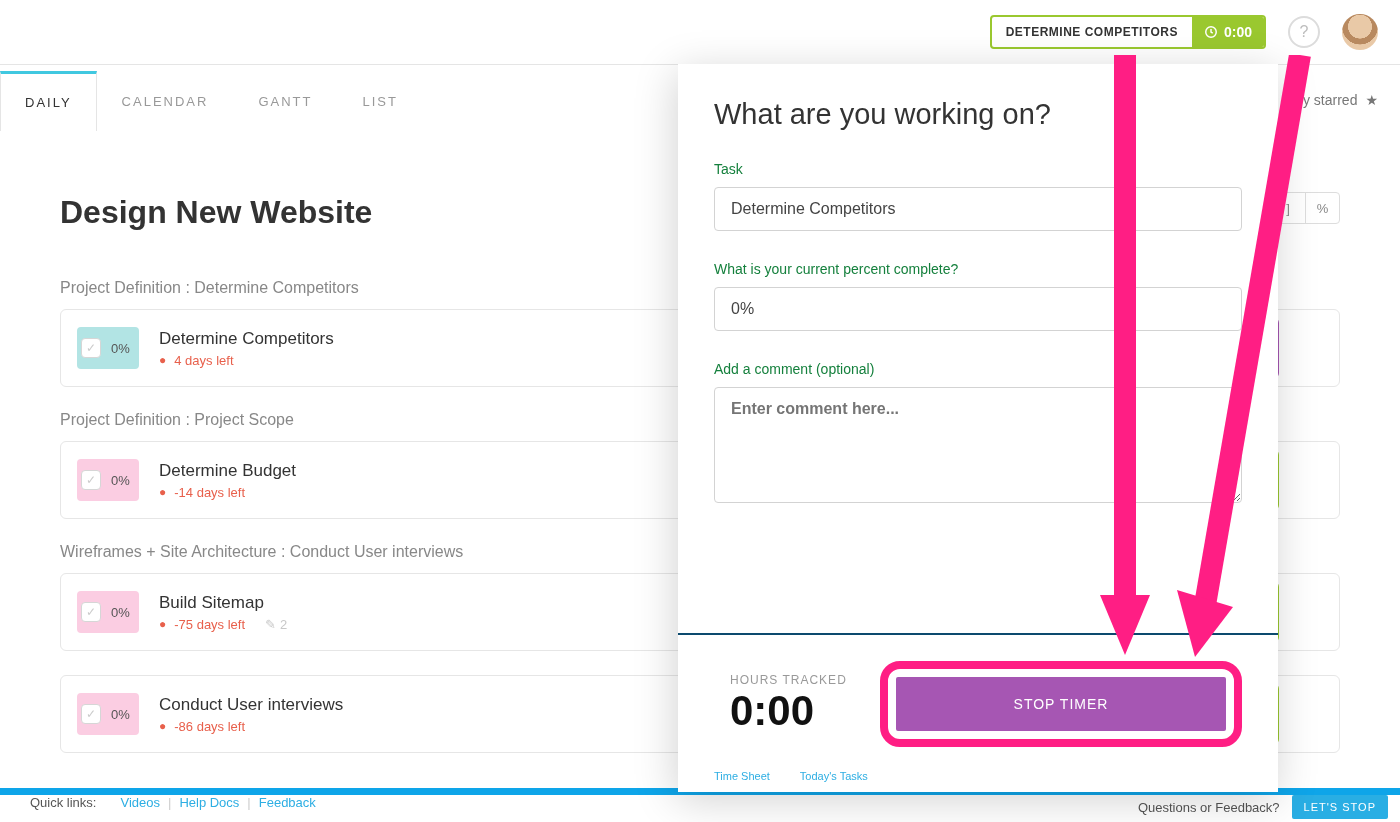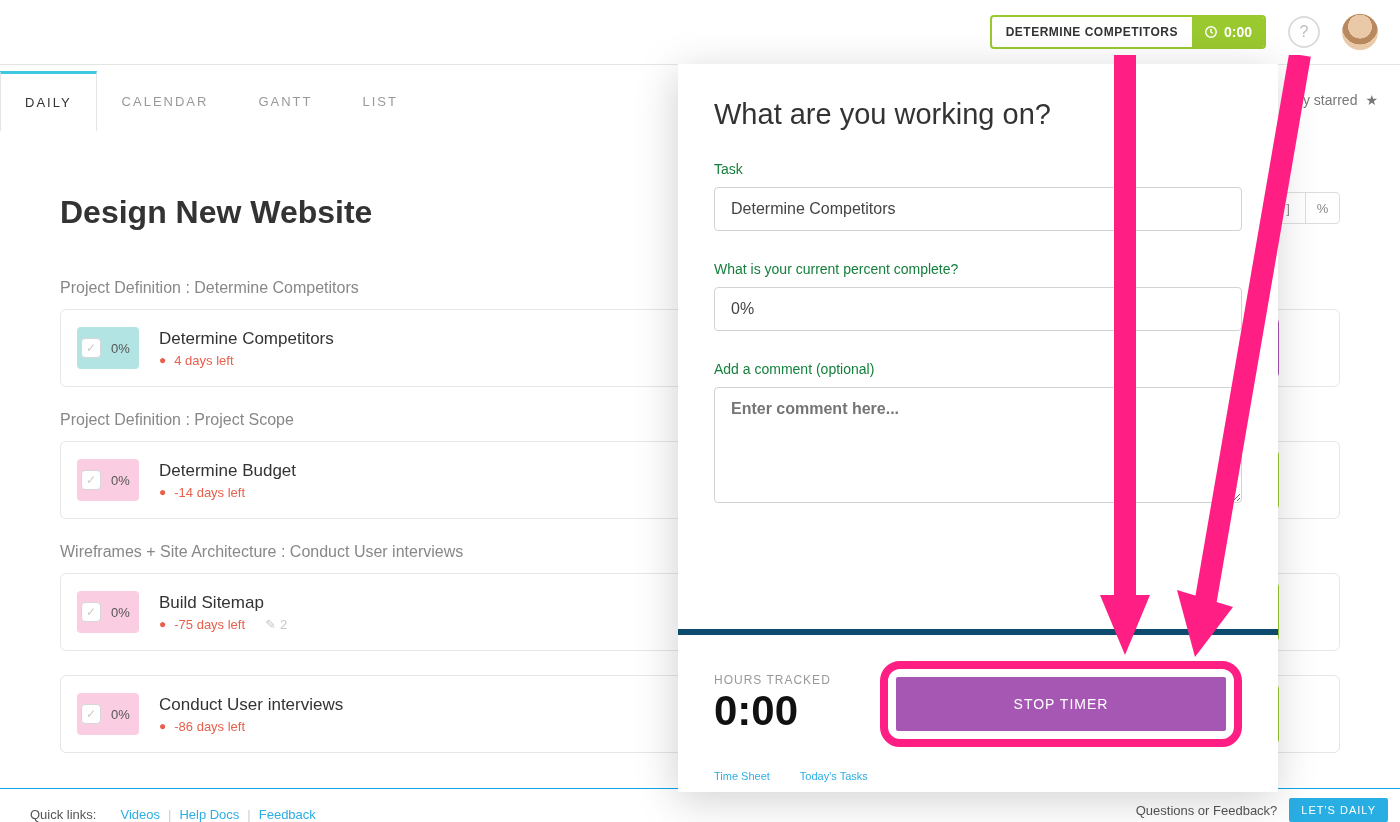--- a/index.html
+++ b/index.html
@@ -39,29 +39,29 @@
   .time-tile { position: absolute; right: 60px; width: 62px; height: 62px; border-radius: 6px; display: flex; align-items: center; justify-content: center; cursor: pointer; }
   .time-tile.purple { background: #a656b3; }
   .time-tile.green { background: #9ac82f; }
   
   .modal { position: absolute; top: 64px; left: 678px; width: 600px; height: 728px; background: #fff; box-shadow: -2px 8px 40px rgba(0,0,0,.18); padding: 34px 36px 0 36px; z-index: 50; }
   .modal h2 { font-size: 29px; font-weight: 500; color: #333; }
   .modal .fld-label { font-size: 14px; color: #15803d; margin-top: 30px; margin-bottom: 10px; }
   .modal input[type=text], .modal textarea { width: 100%; border: 1px solid #d3d3d3; border-radius: 4px; padding: 12px 16px; font-size: 16px; color: #444; font-family: inherit; }
   .modal .pct-input { width: 120px; border: 2px solid #56c4e0; color: #9d9d9d; }
   .modal textarea { height: 116px; resize: both; font-weight: bold; }
-  .modal-footer { position: absolute; left: 0; right: 0; bottom: 45px; border-top: 6px solid #0c4a6e; padding: 26px 36px 0 36px; display: flex; align-items: center; justify-content: space-between; }
+  .modal-footer { position: absolute; left: 0; right: 0; bottom: 45px; border-top: 2px solid #0c4a6e; padding: 26px 36px 0 52px; display: flex; align-items: center; justify-content: space-between; }
   .hours-block .hlabel { font-size: 12px; letter-spacing: 1px; color: #999; }
   .hours-block .hval { font-size: 42px; font-weight: 700; color: #111; }
   .stopwrap { border: 8px solid #ff1e84; border-radius: 20px; padding: 8px; }
   .stop-btn { width: 330px; height: 54px; background: #a656b3; color: #fff; font-size: 14px; letter-spacing: 1px; border: none; border-radius: 2px; cursor: pointer; }
   .modal-links { position: absolute; left: 36px; bottom: 10px; display: flex; gap: 30px; font-size: 11px; }
   .modal-links a { color: #2daee3; text-decoration: none; cursor: pointer; }
   
-  .footer { position: absolute; bottom: 0; left: 0; right: 0; height: 34px; background: #fff; display: flex; align-items: flex-end; padding: 0 30px; font-size: 13px; color: #555; border-top: 1px solid #0ea5e9; z-index: 30; }
+  .footer { position: absolute; bottom: 0; left: 0; right: 0; height: 34px; background: #fff; display: flex; align-items: flex-start; padding: 0 30px; font-size: 13px; color: #555; border-top: 7px solid #0ea5e9; z-index: 30; }
   .footer .ql { margin-right: 16px; }
   .footer a { color: #2daee3; text-decoration: none; margin: 0 8px; }
   .footer .divider { color: #ccc; }
   .footer .right { position: absolute; right: 12px; display: flex; align-items: center; gap: 12px; }
   .chat-btn { background: #29aee4; color: #fff; font-size: 11px; letter-spacing: 1px; padding: 6px 12px; border: none; border-radius: 2px; cursor: pointer; }
   
   .annot { position: absolute; z-index: 60; pointer-events: none; }
   
   svg { display: block; }
 </style>
@@ -235,15 +235,15 @@
 
 <div class="footer">
   <span class="ql">Quick links:</span>
   <a>Videos</a>
   <span class="divider">|</span>
   <a>Help Docs</a>
   <span class="divider">|</span>
   <a>Feedback</a>
   <div class="right">
     <span>Questions or Feedback?</span>
-    <button class="chat-btn">LET'S DAILY</button>
+    <button class="chat-btn">LET'S STOP</button>
   </div>
 </div>
 
 </body></html>

